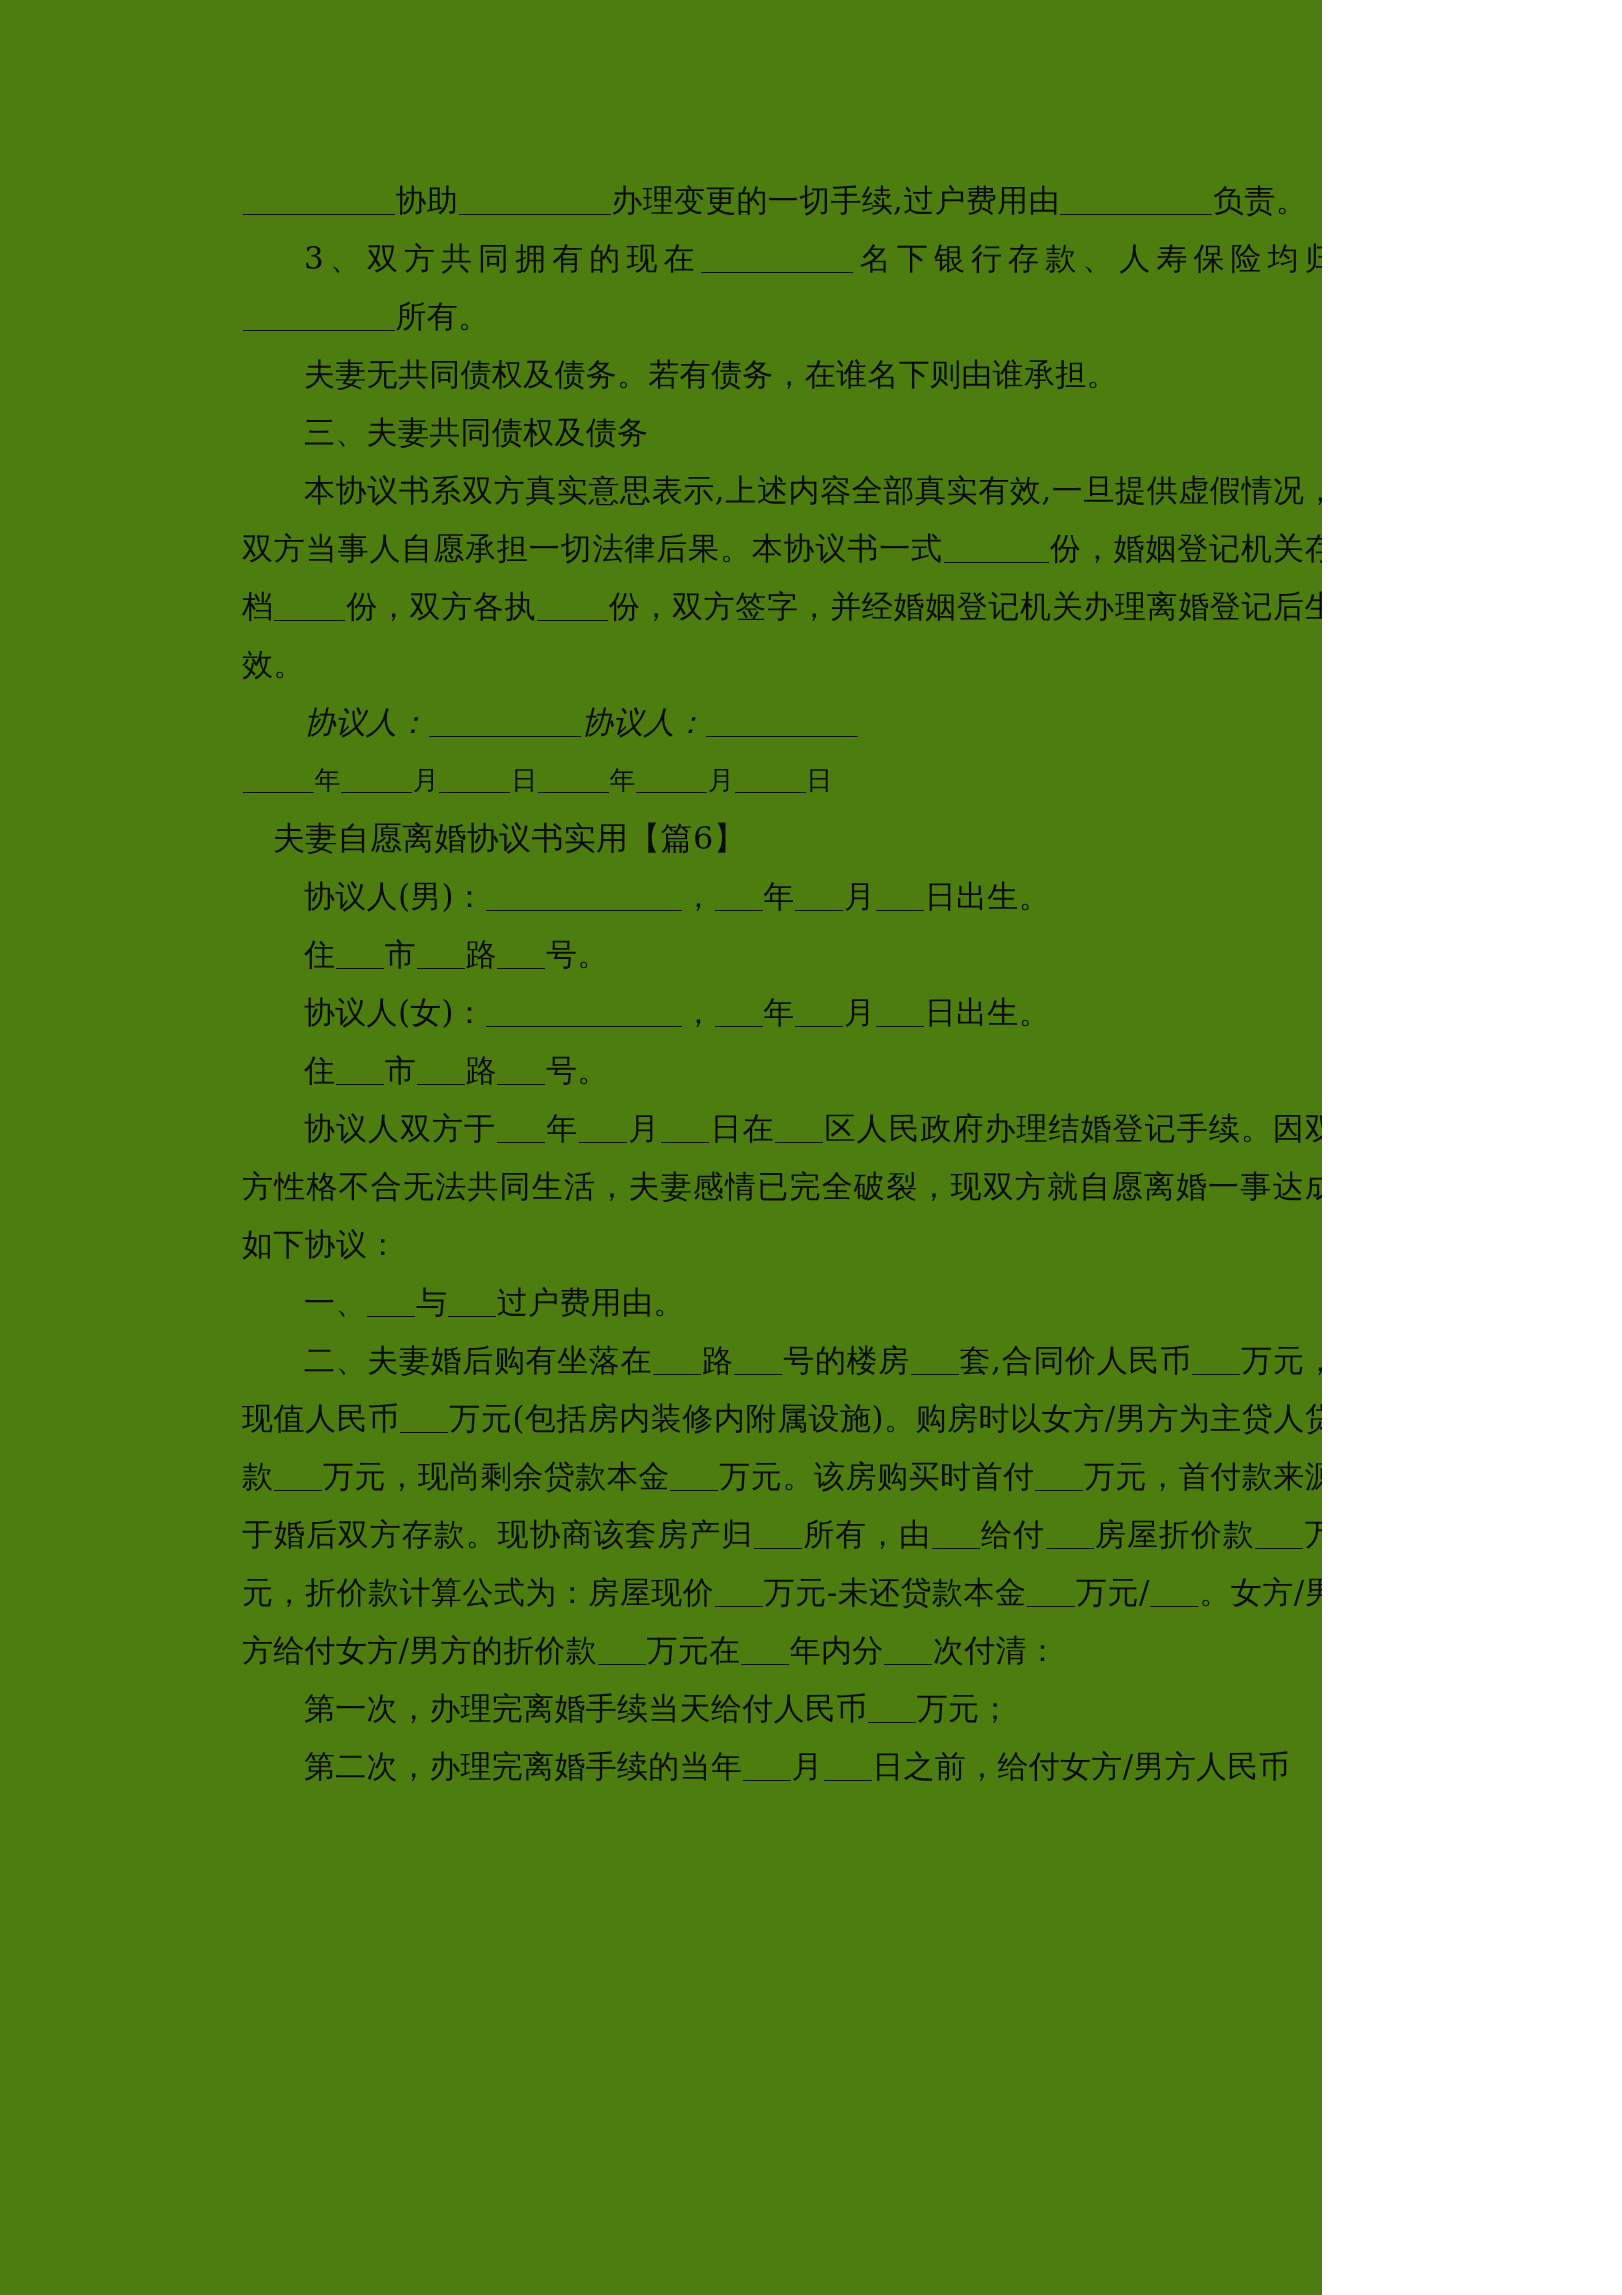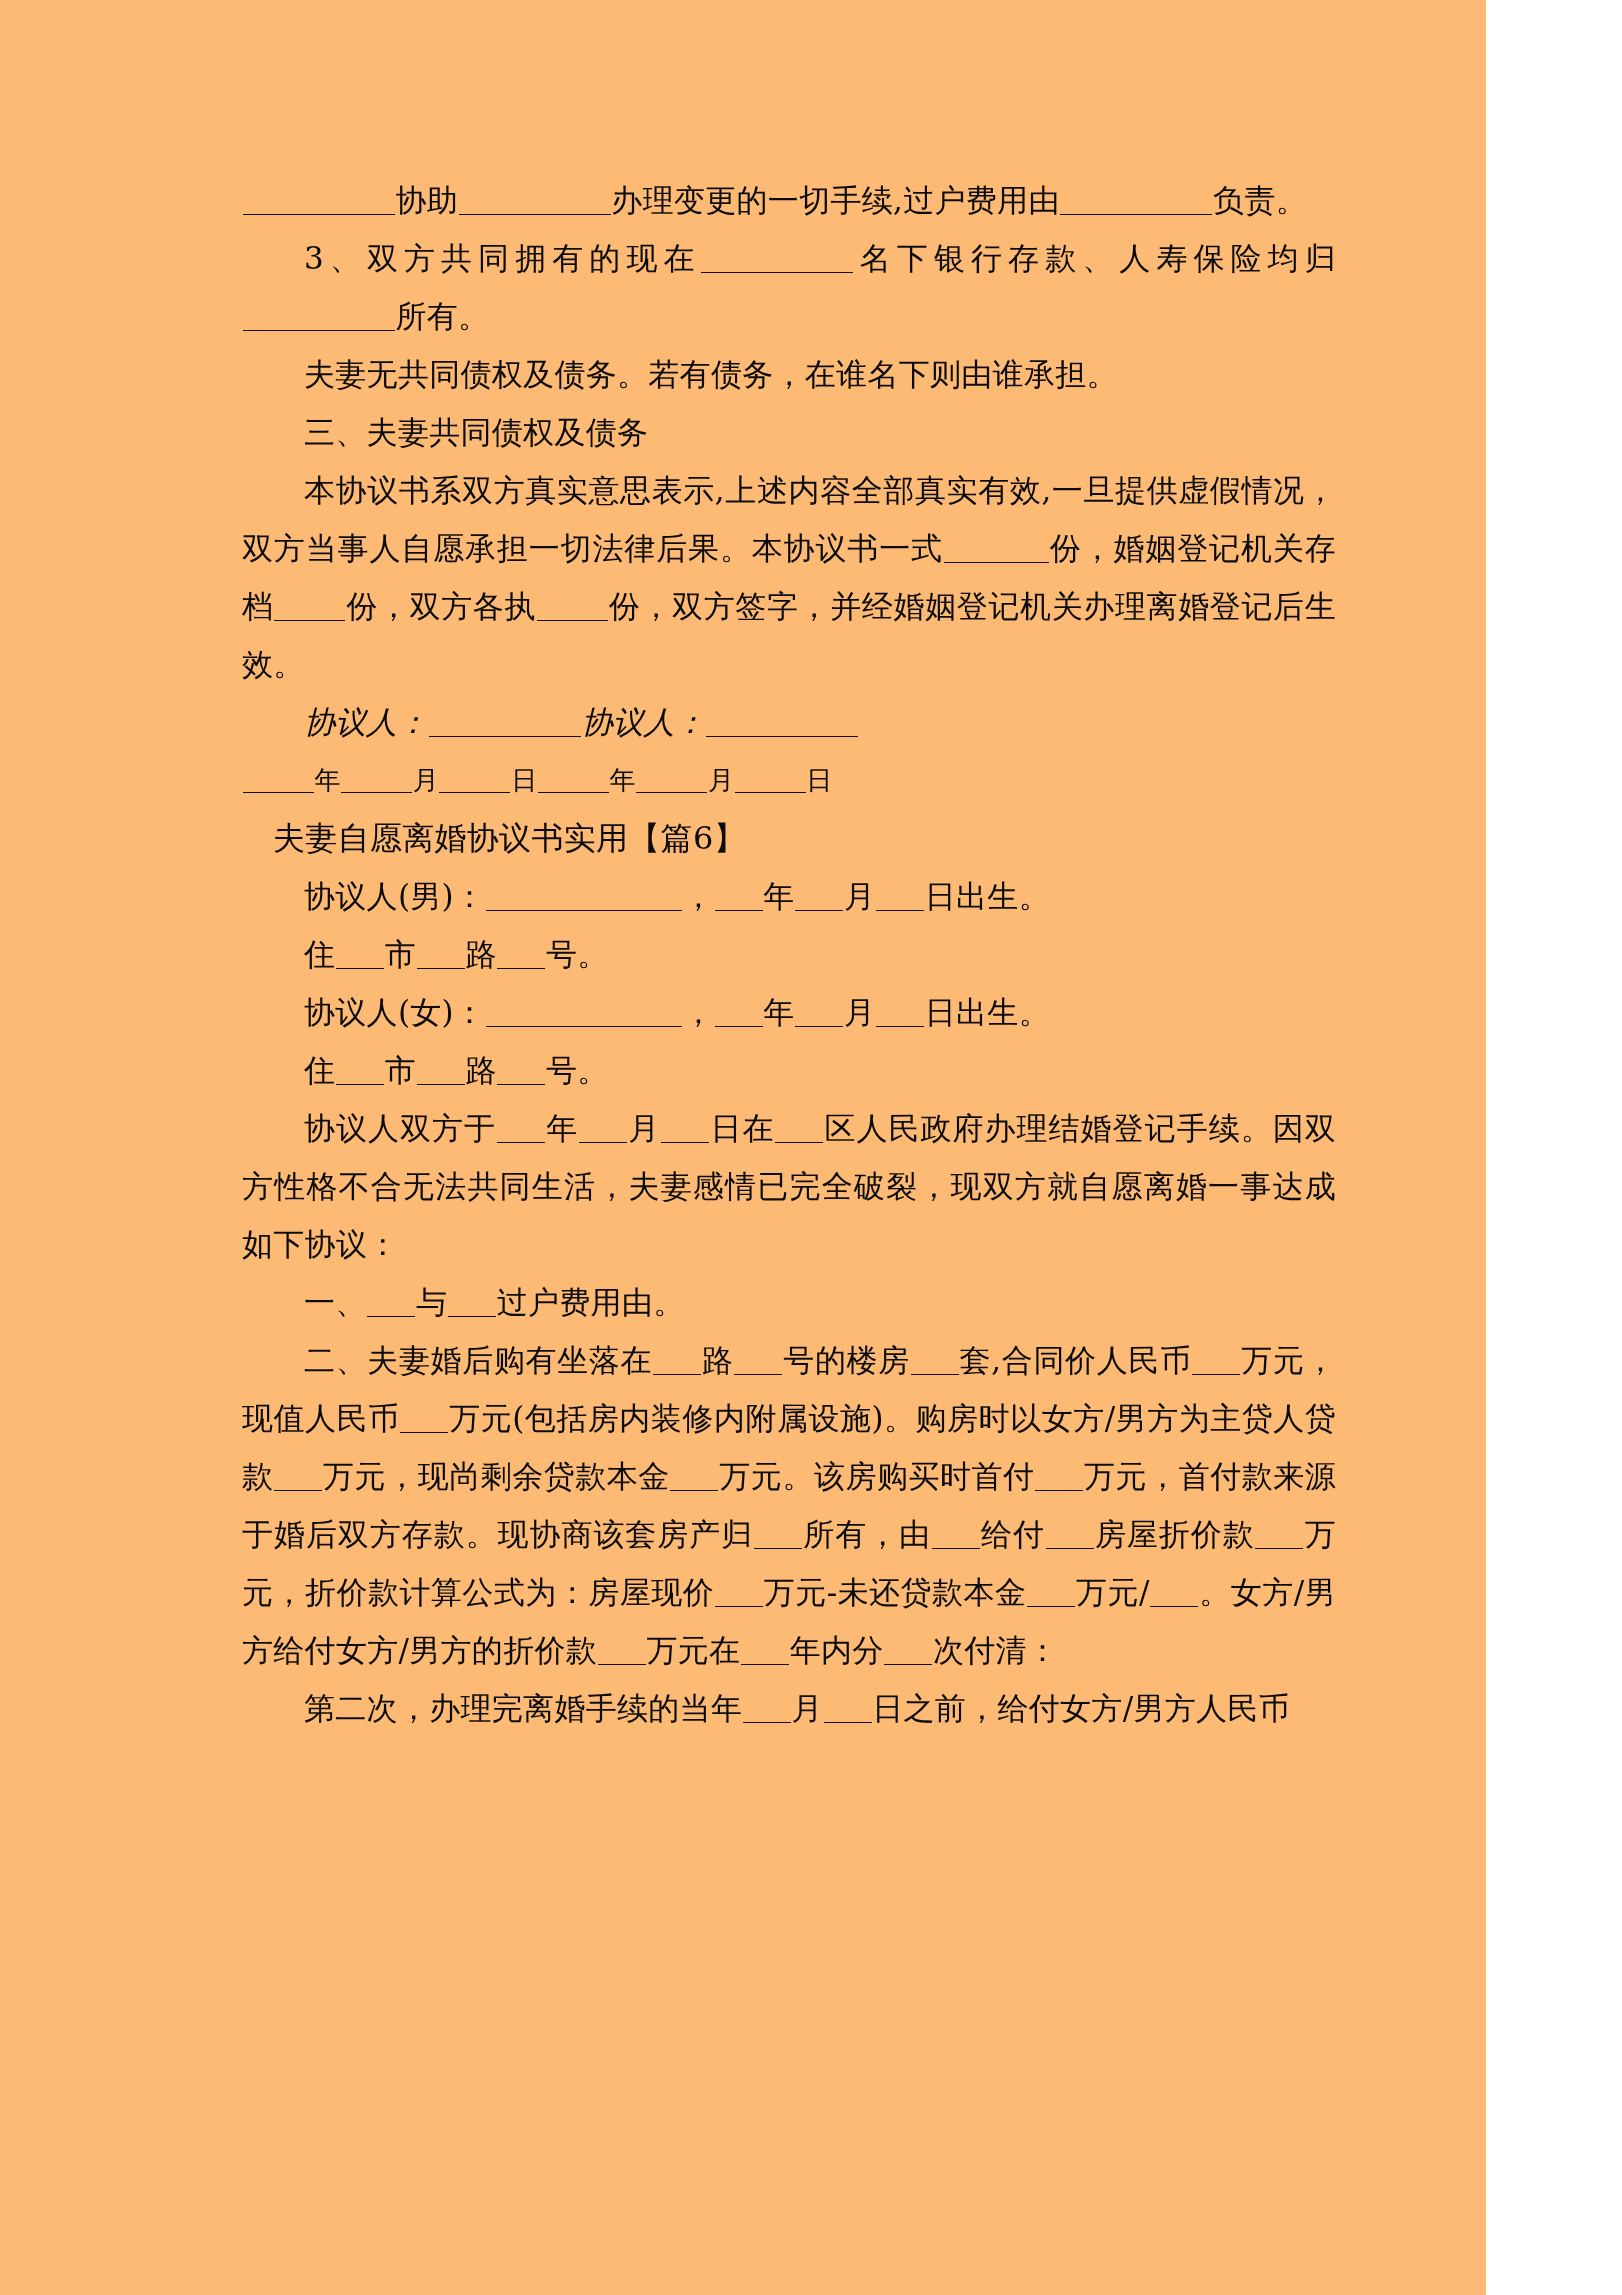--- a/index.html
+++ b/index.html
@@ -6,23 +6,23 @@
   html, body {
     margin: 0;
     padding: 0;
     background: #ffffff;
   }
   body {
     font-family: "DejaVu Serif", "Liberation Serif", serif;
   }
   .page {
     position: relative;
-    width: 1486px;
+    width: 1322px;
     height: 2295px;
-    background: #fdba74;
+    background: #4d7c0f;
     overflow: hidden;
     box-sizing: border-box;
   }
   .doc-body {
     position: absolute;
     left: 242px;
     top: 171px;
     width: 1094px;
   }
   
@@ -115,18 +115,19 @@
     <p class="para indent"><span>协议人(女)：</span><span class="blank b-xxl"></span><span>，</span><span class="blank b-s"></span><span>年</span><span class="blank b-s"></span><span>月</span><span class="blank b-s"></span><span>日出生。</span></p>
 
     <p class="para indent"><span>住</span><span class="blank b-s"></span><span>市</span><span class="blank b-s"></span><span>路</span><span class="blank b-s"></span><span>号。</span></p>
 
     <p class="para indent"><span>协议人双方于</span><span class="blank b-s"></span><span>年</span><span class="blank b-s"></span><span>月</span><span class="blank b-s"></span><span>日在</span><span class="blank b-s"></span><span>区人民政府办理结婚登记手续。因双方性格不合无法共同生活，夫妻感情已完全破裂，现双方就自愿离婚一事达成如下协议：</span></p>
 
     <p class="para indent"><span>一、</span><span class="blank b-s"></span><span>与</span><span class="blank b-s"></span><span>过户费用由。</span></p>
 
     <p class="para indent"><span>二、夫妻婚后购有坐落在</span><span class="blank b-s"></span><span>路</span><span class="blank b-s"></span><span>号的楼房</span><span class="blank b-s"></span><span>套,合同价人民币</span><span class="blank b-s"></span><span>万元，现值人民币</span><span class="blank b-s"></span><span>万元(包括房内装修内附属设施)。购房时以女方/男方为主贷人贷款</span><span class="blank b-s"></span><span>万元，现尚剩余贷款本金</span><span class="blank b-s"></span><span>万元。该房购买时首付</span><span class="blank b-s"></span><span>万元，首付款来源于婚后双方存款。现协商该套房产归</span><span class="blank b-s"></span><span>所有，由</span><span class="blank b-s"></span><span>给付</span><span class="blank b-s"></span><span>房屋折价款</span><span class="blank b-s"></span><span>万元，折价款计算公式为：房屋现价</span><span class="blank b-s"></span><span>万元-未还贷款本金</span><span class="blank b-s"></span><span>万元/</span><span class="blank b-s"></span><span>。女方/男方给付女方/男方的折价款</span><span class="blank b-s"></span><span>万元在</span><span class="blank b-s"></span><span>年内分</span><span class="blank b-s"></span><span>次付清：</span></p>
 
+    <p class="para indent"><span>第一次，办理完离婚手续当天给付人民币</span><span class="blank b-s"></span><span>万元；</span></p>
 
     <p class="para indent"><span>第二次，办理完离婚手续的当年</span><span class="blank b-s"></span><span>月</span><span class="blank b-s"></span><span>日之前，给付女方/男方人民币</span></p>
 
   </div>
 </div>
 
 
 </body></html>

